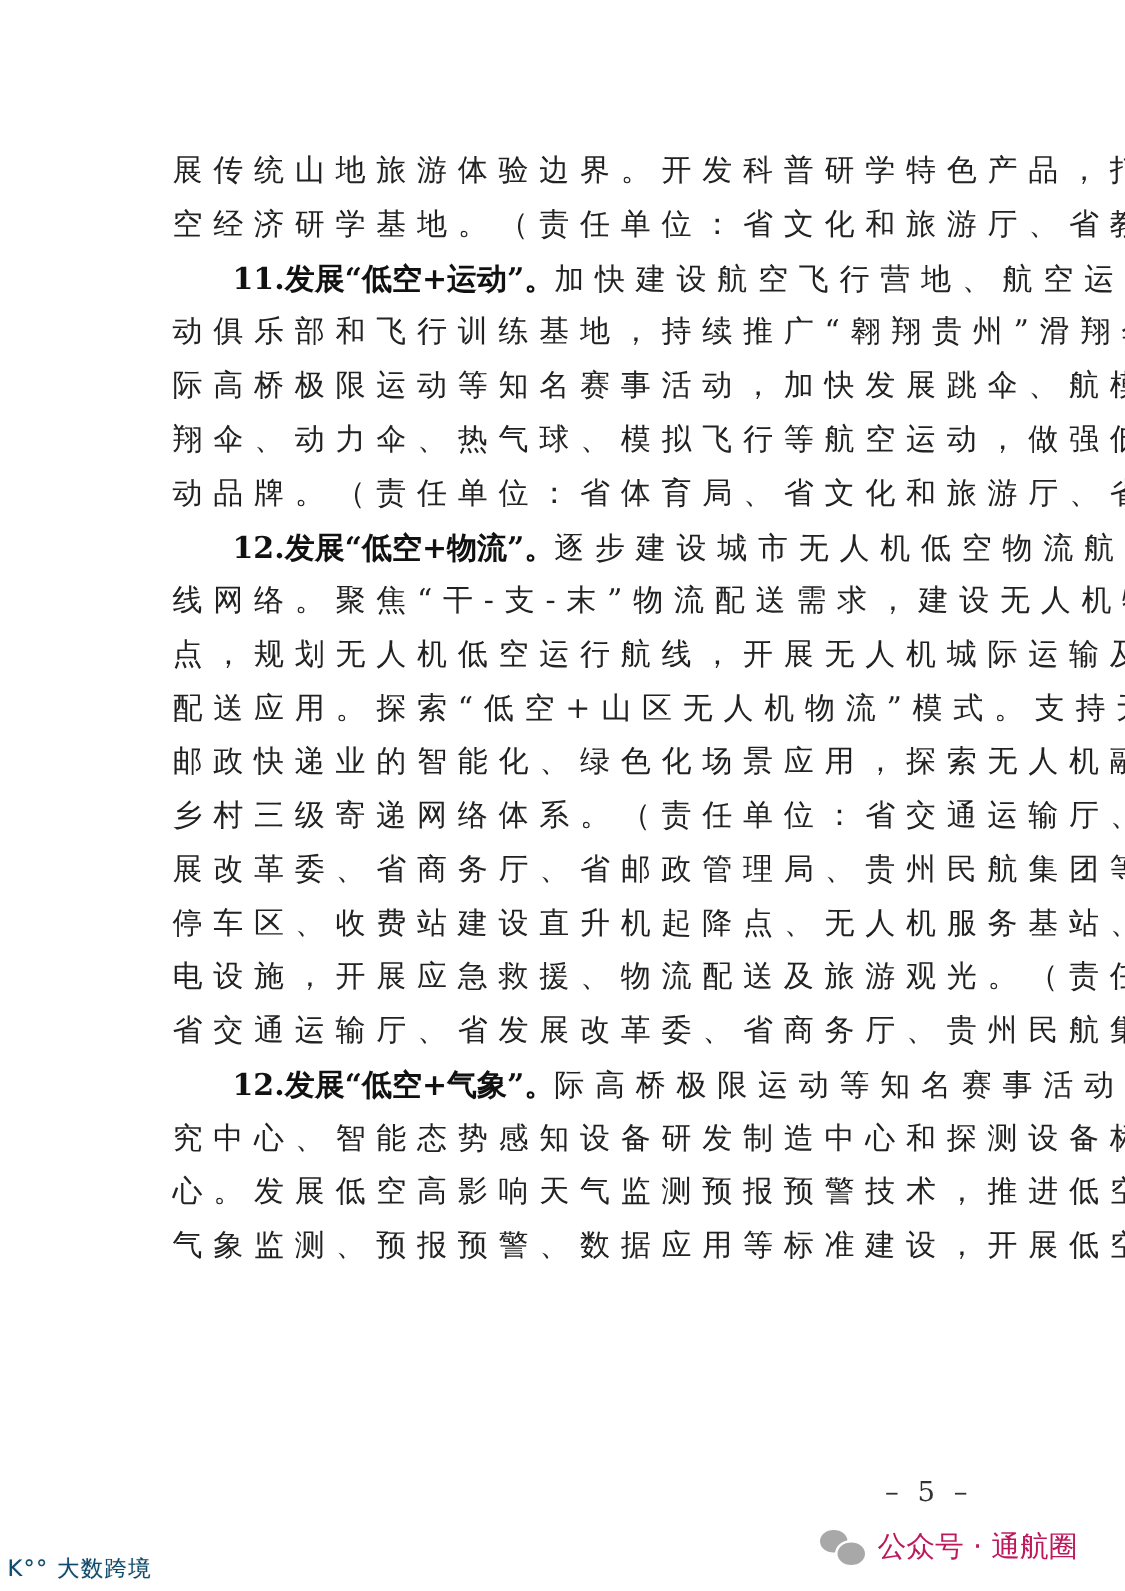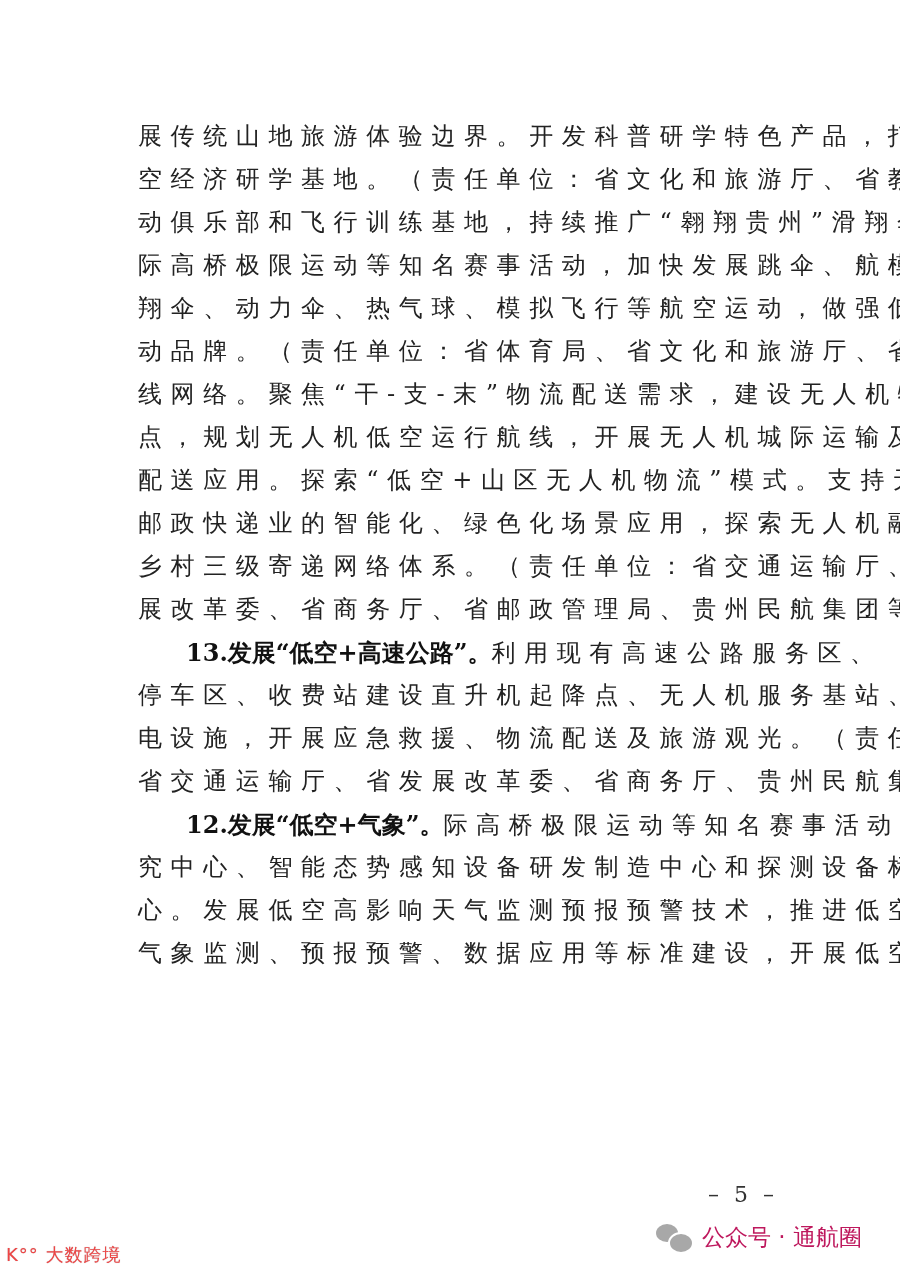--- a/index.html
+++ b/index.html
@@ -20,47 +20,50 @@
   }
   .watermark {
     position:absolute; left:656px; top:1222px; display:flex; align-items:center; gap:12px;
     font-family:"DejaVu Sans", sans-serif; font-size:23px; color:#be185d;
   }
   .wm-icon { width:34px; height:28px; position:relative; }
   .bubble1 { position:absolute; left:0; top:0; width:22px; height:18px; background:#a8a8a8; border-radius:50%; }
   .bubble2 { position:absolute; left:12px; top:8px; width:22px; height:18px; background:#a8a8a8; border-radius:50%; border:2px solid #fff; }
   .corner-mark {
     position:absolute; left:6px; top:1243px; font-family:"DejaVu Sans", sans-serif;
-    font-size:18px; color:#ef4444; letter-spacing:1px;
+    font-size:18px; color:#0c4a6e; letter-spacing:1px;
     text-shadow: 0 0 1px #bdbdbd;
   }
 </style>
 </head>
 <body>
 
 <div class="page">
   <div class="body-text">
     <div class="line">展传统山地旅游体验边界。开发科普研学特色产品，打造低</div>
     <div class="line">空经济研学基地。（责任单位：省文化和旅游厅、省教育厅、</div>
 
+    <div class="line" style="padding-left:48px;">
+      <span class="heading">11.发展“低空+运动”。</span><span>加快建设航空飞行营地、航空运</span>
+    </div>
     <div class="line">动俱乐部和飞行训练基地，持续推广“翱翔贵州”滑翔伞、国</div>
     <div class="line">际高桥极限运动等知名赛事活动，加快发展跳伞、航模、滑</div>
     <div class="line">翔伞、动力伞、热气球、模拟飞行等航空运动，做强低空运</div>
     <div class="line">动品牌。（责任单位：省体育局、省文化和旅游厅、省发展</div>
 
+    <div class="line" style="padding-left:48px;">
+      <span class="heading">12.发展“低空+物流”。</span><span>逐步建设城市无人机低空物流航</span>
+    </div>
     <div class="line">线网络。聚焦“干-支-末”物流配送需求，建设无人机物流节</div>
     <div class="line">点，规划无人机低空运行航线，开展无人机城际运输及末端</div>
     <div class="line">配送应用。探索“低空+山区无人机物流”模式。支持无人机在</div>
     <div class="line">邮政快递业的智能化、绿色化场景应用，探索无人机融入县</div>
     <div class="line">乡村三级寄递网络体系。（责任单位：省交通运输厅、省发</div>
     <div class="line">展改革委、省商务厅、省邮政管理局、贵州民航集团等）</div>
 
-    <div class="line" style="padding-left:48px;">
-      <span class="heading">13.发展“低空+高速公路”。</span><span>利用现有高速公路服务区、</span>
-    </div>
     <div class="line">停车区、收费站建设直升机起降点、无人机服务基站、充换</div>
     <div class="line">电设施，开展应急救援、物流配送及旅游观光。（责任单位：</div>
     <div class="line">省交通运输厅、省发展改革委、省商务厅、贵州民航集团等）</div>
 
     <div class="line" style="padding-left:48px;">
       <span class="heading">12.发展“低空+气象”。</span><span>际高桥极限运动等知名赛事活动</span>
     </div>
     <div class="line">究中心、智能态势感知设备研发制造中心和探测设备标校中</div>
     <div class="line">心。发展低空高影响天气监测预报预警技术，推进低空经济</div>
     <div class="line">气象监测、预报预警、数据应用等标准建设，开展低空云雾</div>

